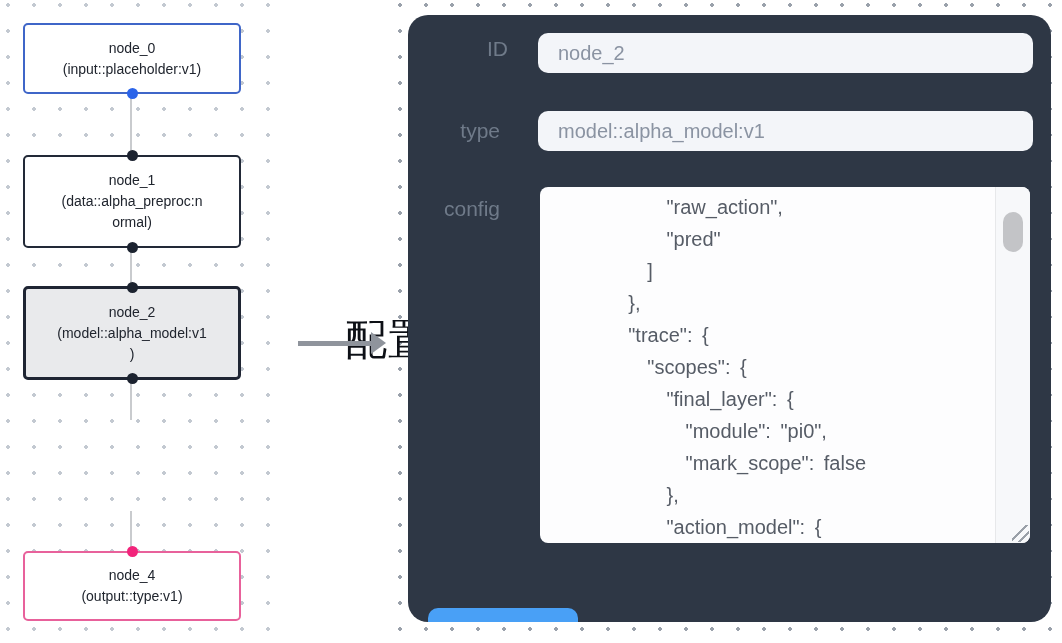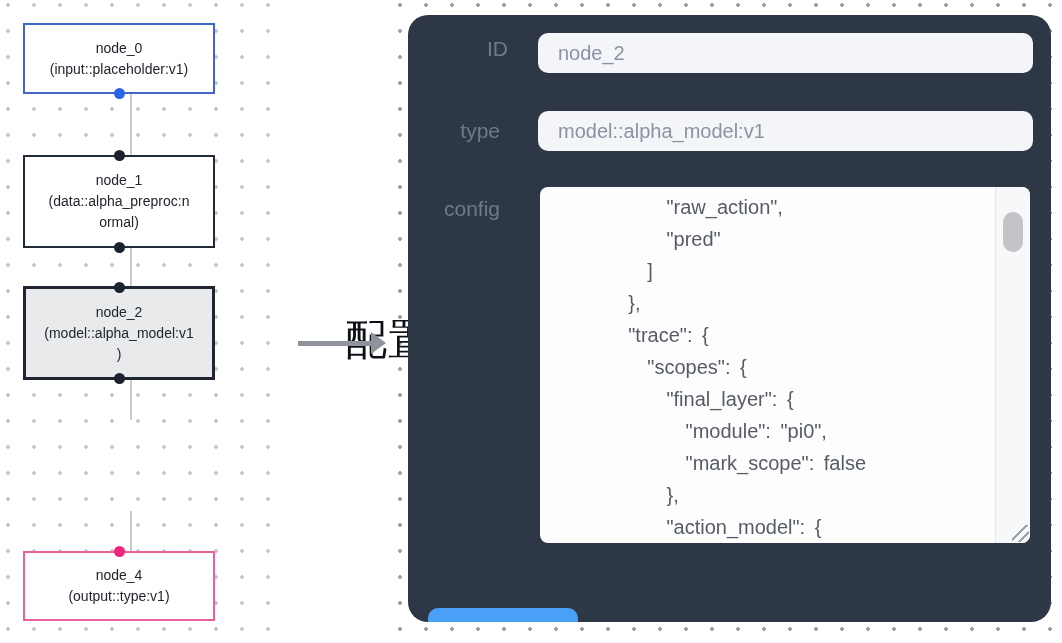--- a/index.html
+++ b/index.html
@@ -42,24 +42,24 @@
   }
   .edge-1 { top: 94px;  height: 61px; }
   .edge-2 { top: 248px; height: 38px; }
   .edge-3 { top: 380px; height: 40px; }
   .edge-4 { top: 511px; height: 40px; }
 
   
   .node {
     position: absolute;
     left: 23px;
-    width: 192px;
+    width: 218px;
     background: #ffffff;
     border: 2px solid #222937;
-    border-radius: 0;
+    border-radius: 5px;
     display: flex;
     align-items: center;
     justify-content: center;
     text-align: center;
   }
   .node-label {
     font-size: 14px;
     line-height: 21px;
     color: #20252e;
     white-space: pre-line;

